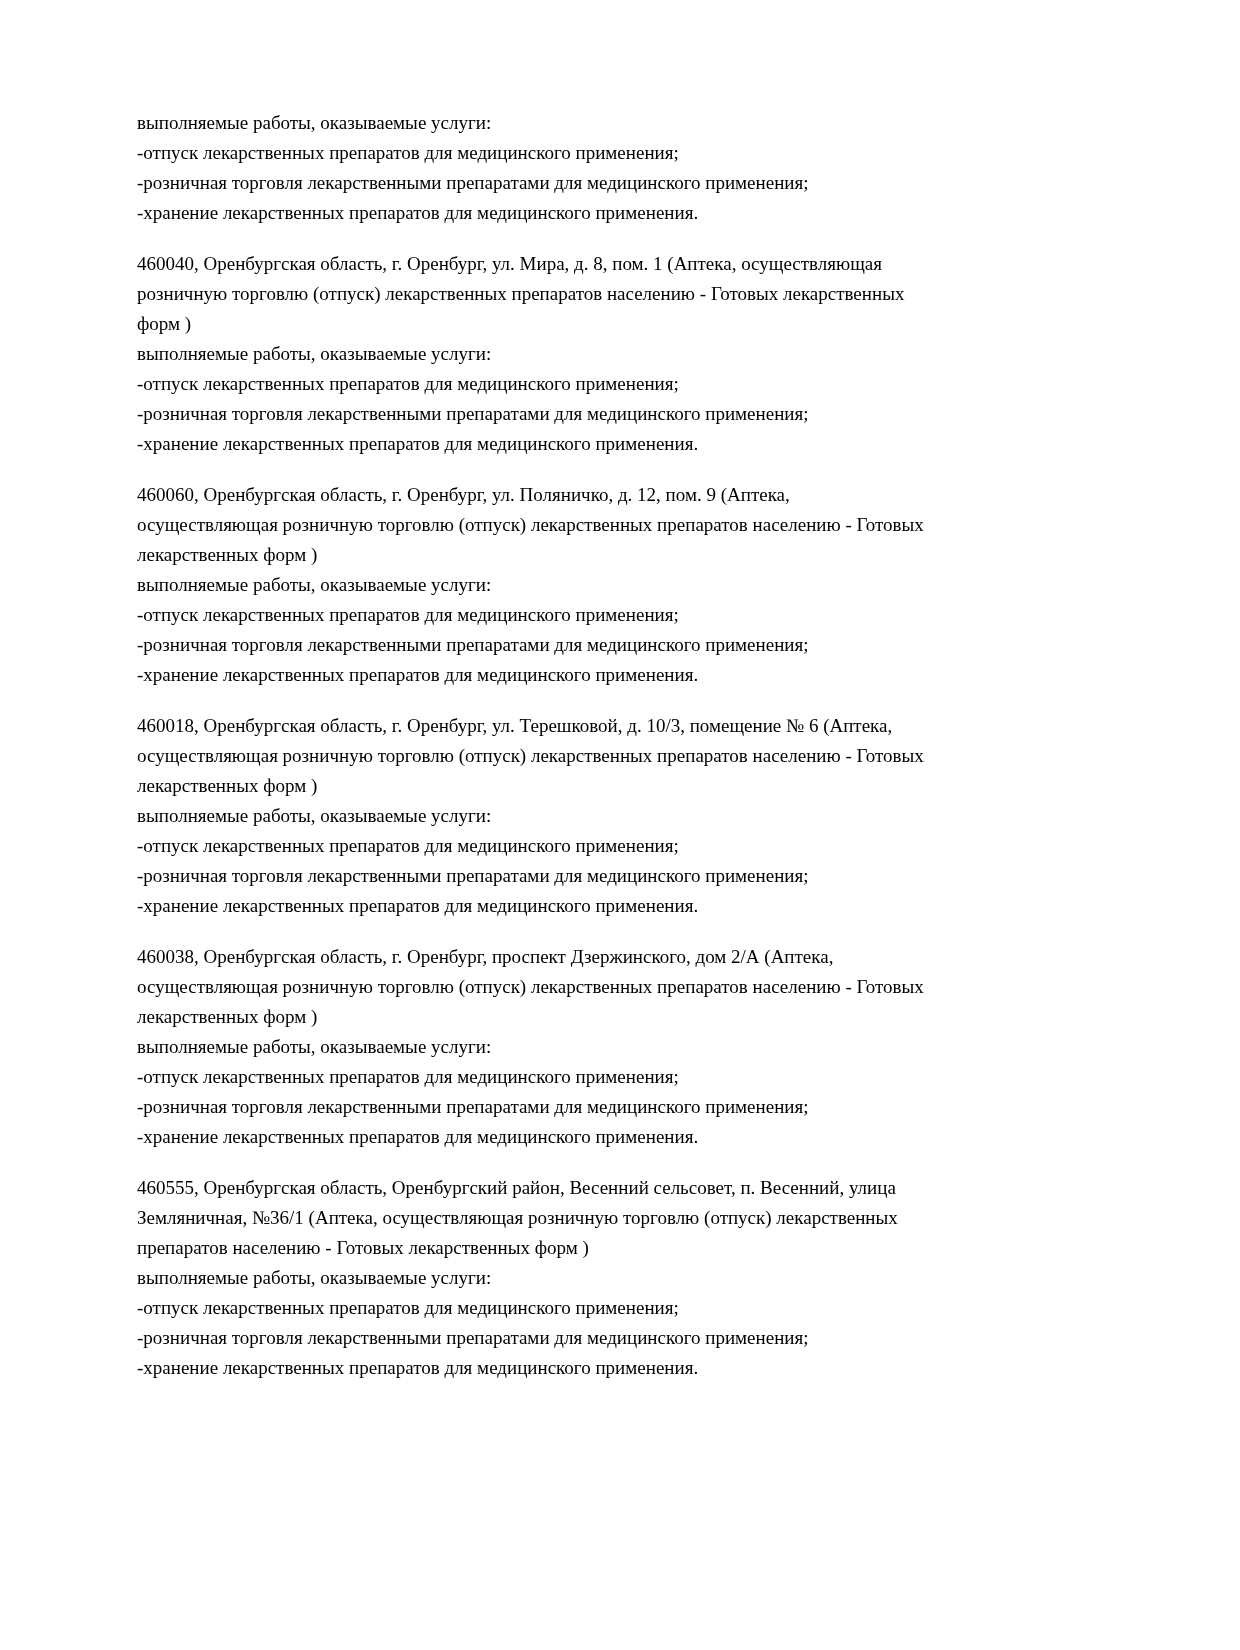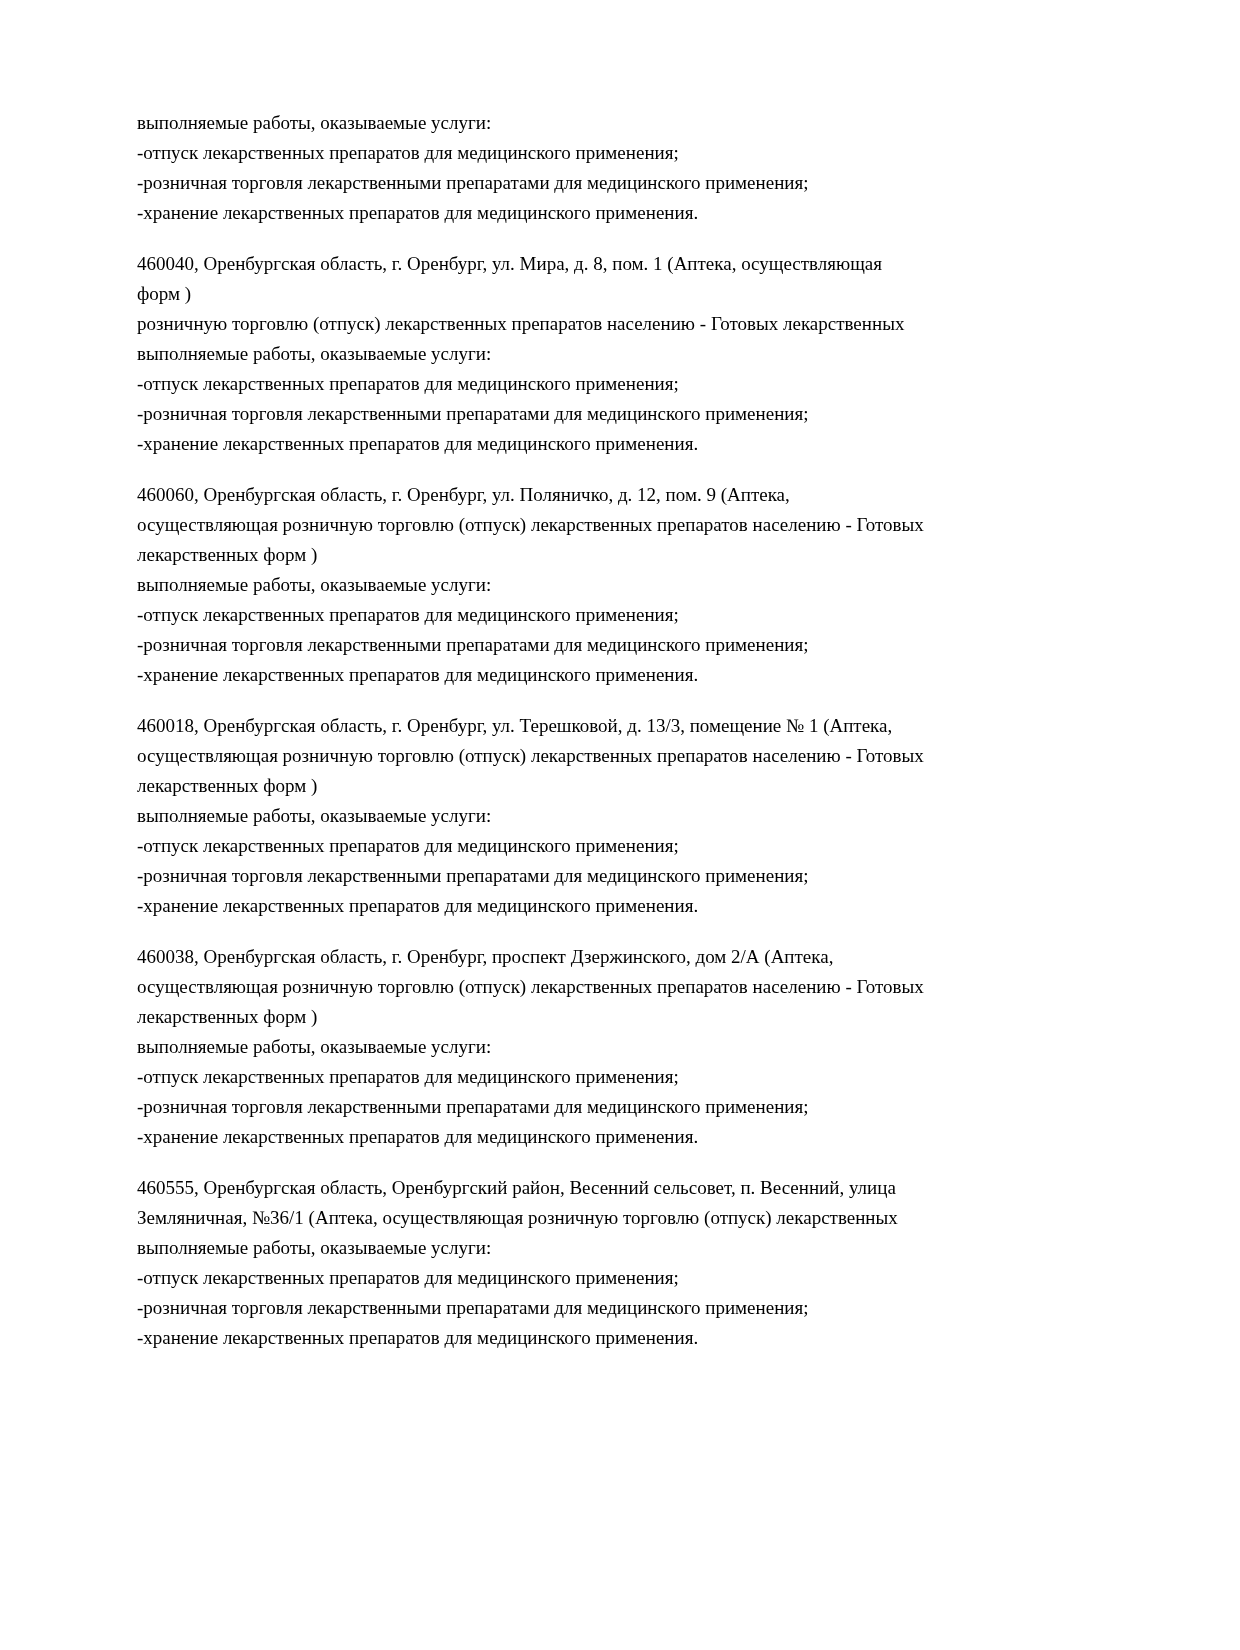--- a/index.html
+++ b/index.html
@@ -38,56 +38,57 @@
 <div class="page">
   <div class="content" id="content">
       <section class="block">
         <div class="line">выполняемые работы, оказываемые услуги:</div>
         <div class="line">-отпуск лекарственных препаратов для медицинского применения;</div>
         <div class="line">-розничная торговля лекарственными препаратами для медицинского применения;</div>
         <div class="line">-хранение лекарственных препаратов для медицинского применения.</div>
       </section>
       <section class="block entry">
         <div class="line">460040, Оренбургская область, г. Оренбург, ул. Мира, д. 8, пом. 1 (Аптека, осуществляющая</div>
+        <div class="line">розничную торговлю (отпуск) лекарственных препаратов населению - Готовых лекарственных</div>
         <div class="line">форм )</div>
-        <div class="line">розничную торговлю (отпуск) лекарственных препаратов населению - Готовых лекарственных</div>
         <div class="line">выполняемые работы, оказываемые услуги:</div>
         <div class="line">-отпуск лекарственных препаратов для медицинского применения;</div>
         <div class="line">-розничная торговля лекарственными препаратами для медицинского применения;</div>
         <div class="line">-хранение лекарственных препаратов для медицинского применения.</div>
       </section>
       <section class="block entry">
         <div class="line">460060, Оренбургская область, г. Оренбург, ул. Поляничко, д. 12, пом. 9 (Аптека,</div>
         <div class="line">осуществляющая розничную торговлю (отпуск) лекарственных препаратов населению - Готовых</div>
         <div class="line">лекарственных форм )</div>
         <div class="line">выполняемые работы, оказываемые услуги:</div>
         <div class="line">-отпуск лекарственных препаратов для медицинского применения;</div>
         <div class="line">-розничная торговля лекарственными препаратами для медицинского применения;</div>
         <div class="line">-хранение лекарственных препаратов для медицинского применения.</div>
       </section>
       <section class="block entry">
-        <div class="line">460018, Оренбургская область, г. Оренбург, ул. Терешковой, д. 13/3, помещение № 1 (Аптека,</div>
+        <div class="line">460018, Оренбургская область, г. Оренбург, ул. Терешковой, д. 10/3, помещение № 6 (Аптека,</div>
         <div class="line">осуществляющая розничную торговлю (отпуск) лекарственных препаратов населению - Готовых</div>
         <div class="line">лекарственных форм )</div>
         <div class="line">выполняемые работы, оказываемые услуги:</div>
         <div class="line">-отпуск лекарственных препаратов для медицинского применения;</div>
         <div class="line">-розничная торговля лекарственными препаратами для медицинского применения;</div>
         <div class="line">-хранение лекарственных препаратов для медицинского применения.</div>
       </section>
       <section class="block entry">
         <div class="line">460038, Оренбургская область, г. Оренбург, проспект Дзержинского, дом 2/А (Аптека,</div>
         <div class="line">осуществляющая розничную торговлю (отпуск) лекарственных препаратов населению - Готовых</div>
         <div class="line">лекарственных форм )</div>
         <div class="line">выполняемые работы, оказываемые услуги:</div>
         <div class="line">-отпуск лекарственных препаратов для медицинского применения;</div>
         <div class="line">-розничная торговля лекарственными препаратами для медицинского применения;</div>
         <div class="line">-хранение лекарственных препаратов для медицинского применения.</div>
       </section>
       <section class="block entry">
         <div class="line">460555, Оренбургская область, Оренбургский район, Весенний сельсовет, п. Весенний, улица</div>
         <div class="line">Земляничная, №36/1 (Аптека, осуществляющая розничную торговлю (отпуск) лекарственных</div>
+        <div class="line">препаратов населению - Готовых лекарственных форм )</div>
         <div class="line">выполняемые работы, оказываемые услуги:</div>
         <div class="line">-отпуск лекарственных препаратов для медицинского применения;</div>
         <div class="line">-розничная торговля лекарственными препаратами для медицинского применения;</div>
         <div class="line">-хранение лекарственных препаратов для медицинского применения.</div>
       </section>
     </div>
 </div>
 
 </body></html>

